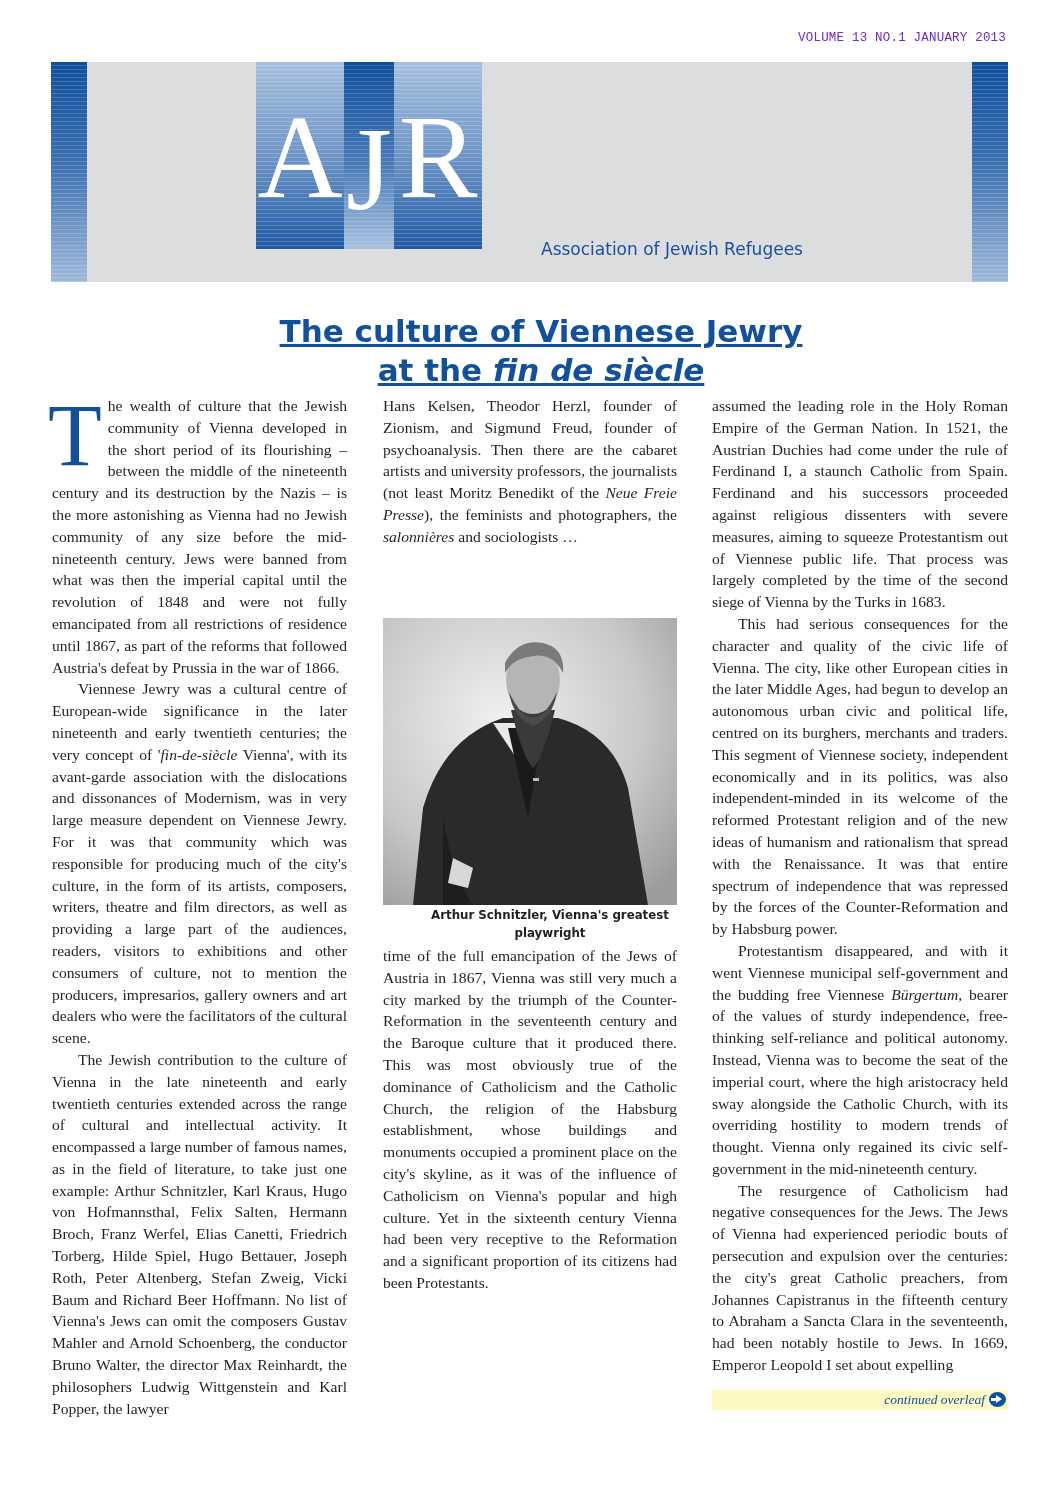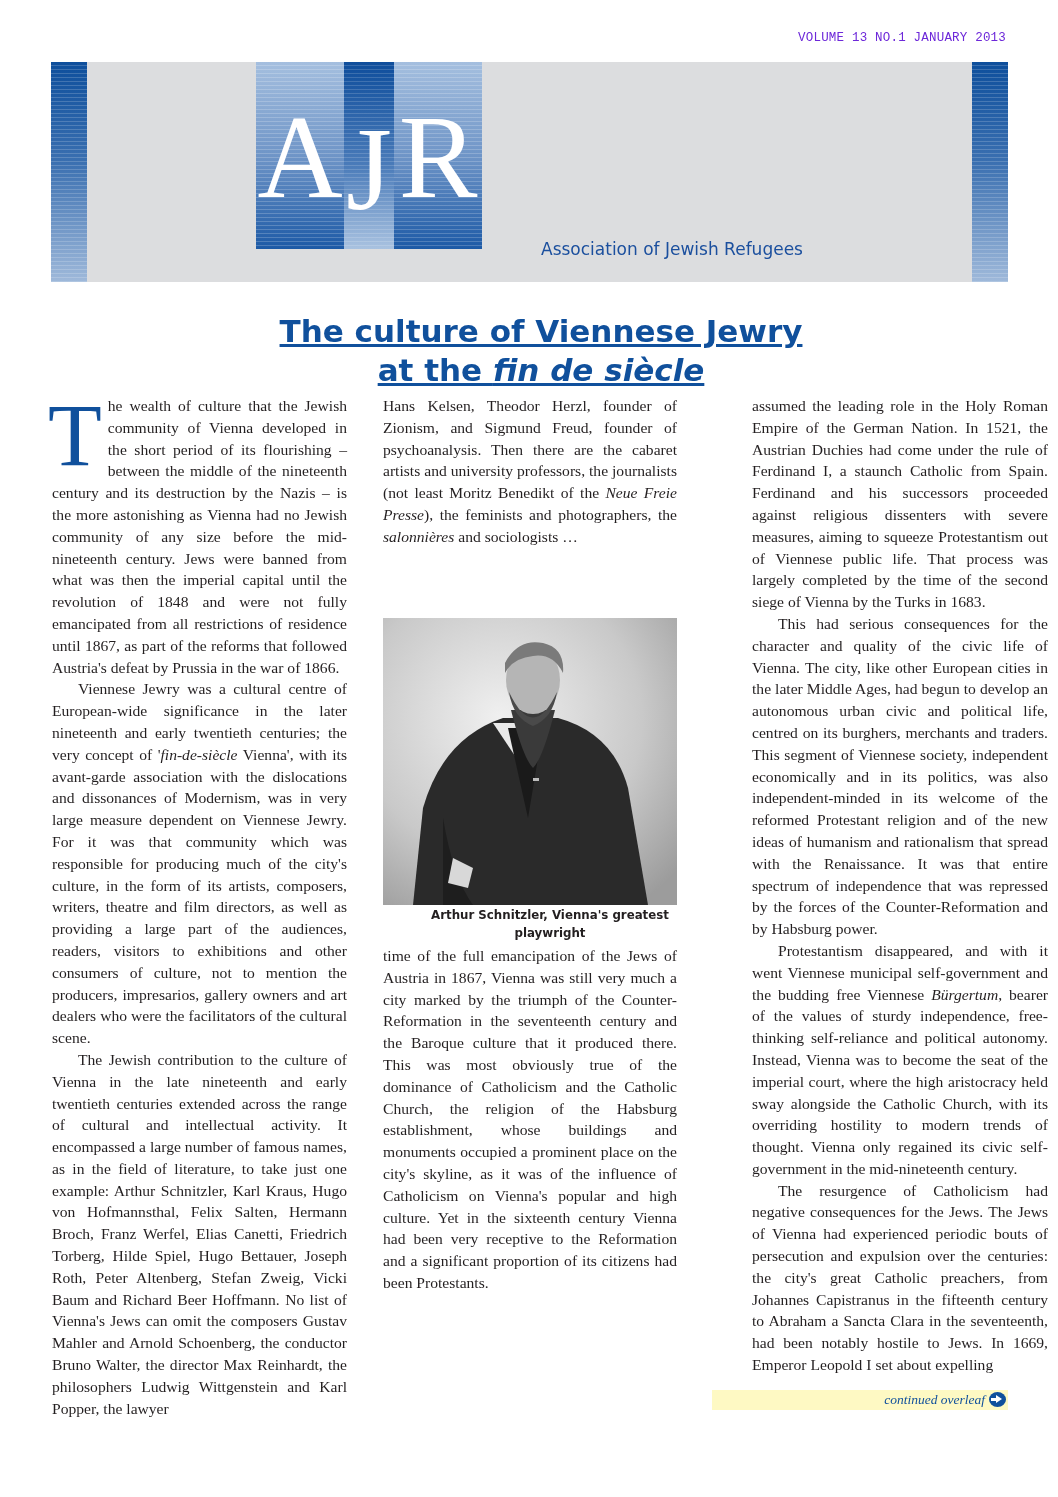--- a/index.html
+++ b/index.html
@@ -24,21 +24,21 @@
   .journal-word { position:absolute; left:455px; top:58px; font-family:"DejaVu Sans","Liberation Sans",sans-serif; color:#1b4f9e; font-size:102px; line-height:1; letter-spacing:-3px; }
   .assoc { position:absolute; left:490px; top:165px; font-family:"DejaVu Sans","Liberation Sans",sans-serif; color:#1b4f9e; font-size:17px;margin-top:12px; }
   .headline { position:absolute; left:0; width:1058px; top:300px; text-align:center; font-family:"DejaVu Sans","Liberation Sans",sans-serif; font-weight:bold; color:#10509c; font-size:31px; line-height:39px; }
   .headline i { font-style:italic; }
   .col { position:absolute; font-size:15.6px; line-height:21.8px; text-align:justify; hyphens:none; }
   .col p { margin:0; text-indent:26px; }
   .col p.first { text-indent:0; }
   .col1 { left:52px; top:395px; width:295px; }
   .col2a { left:383px; top:395px; width:294px; }
   .col2b { left:383px; top:945px; width:294px; }
-  .col3 { left:712px; top:395px; width:296px;margin-left:40px; }
+  .col3 { left:712px; top:395px; width:296px; }
   .dropcap { float:left; font-family:"Liberation Serif","DejaVu Serif",serif; color:#10509c; font-size:88px; line-height:62px; height:64px; margin:4px 6px 0 -4px; padding-top:6px; }
   .photo { position:absolute; left:383px; top:618px; width:294px; height:287px; overflow:hidden; background:linear-gradient(90deg,#e8e8e8 0%,#cfcfcf 35%,#bdbdbd 70%,#a9a9a9 100%); }
   .caption { position:absolute; left:403px; top:906px; width:294px; text-align:center; font-family:"DejaVu Sans","Liberation Sans",sans-serif; font-weight:bold; font-size:11.8px; color:#231f20; line-height:18px; }
   .continued { position:absolute; left:712px; top:1390px; width:296px; height:20px; background:#fef9c3; text-align:right; font-size:13.5px; font-style:italic; color:#10509c; line-height:20px; }
   .continued .txt { margin-right:4px; }
   .arrow { display:inline-block; width:17px; height:15px; border-radius:50%; background:#10509c; vertical-align:-3px; margin-right:2px; position:relative; }
   .arrow::after { content:""; position:absolute; left:7px; top:3px; border-left:6px solid #fff; border-top:4.5px solid transparent; border-bottom:4.5px solid transparent; }
   .arrow::before { content:""; position:absolute; left:2px; top:6px; width:6px; height:3px; background:#fff; }
 </style>
 </head>

